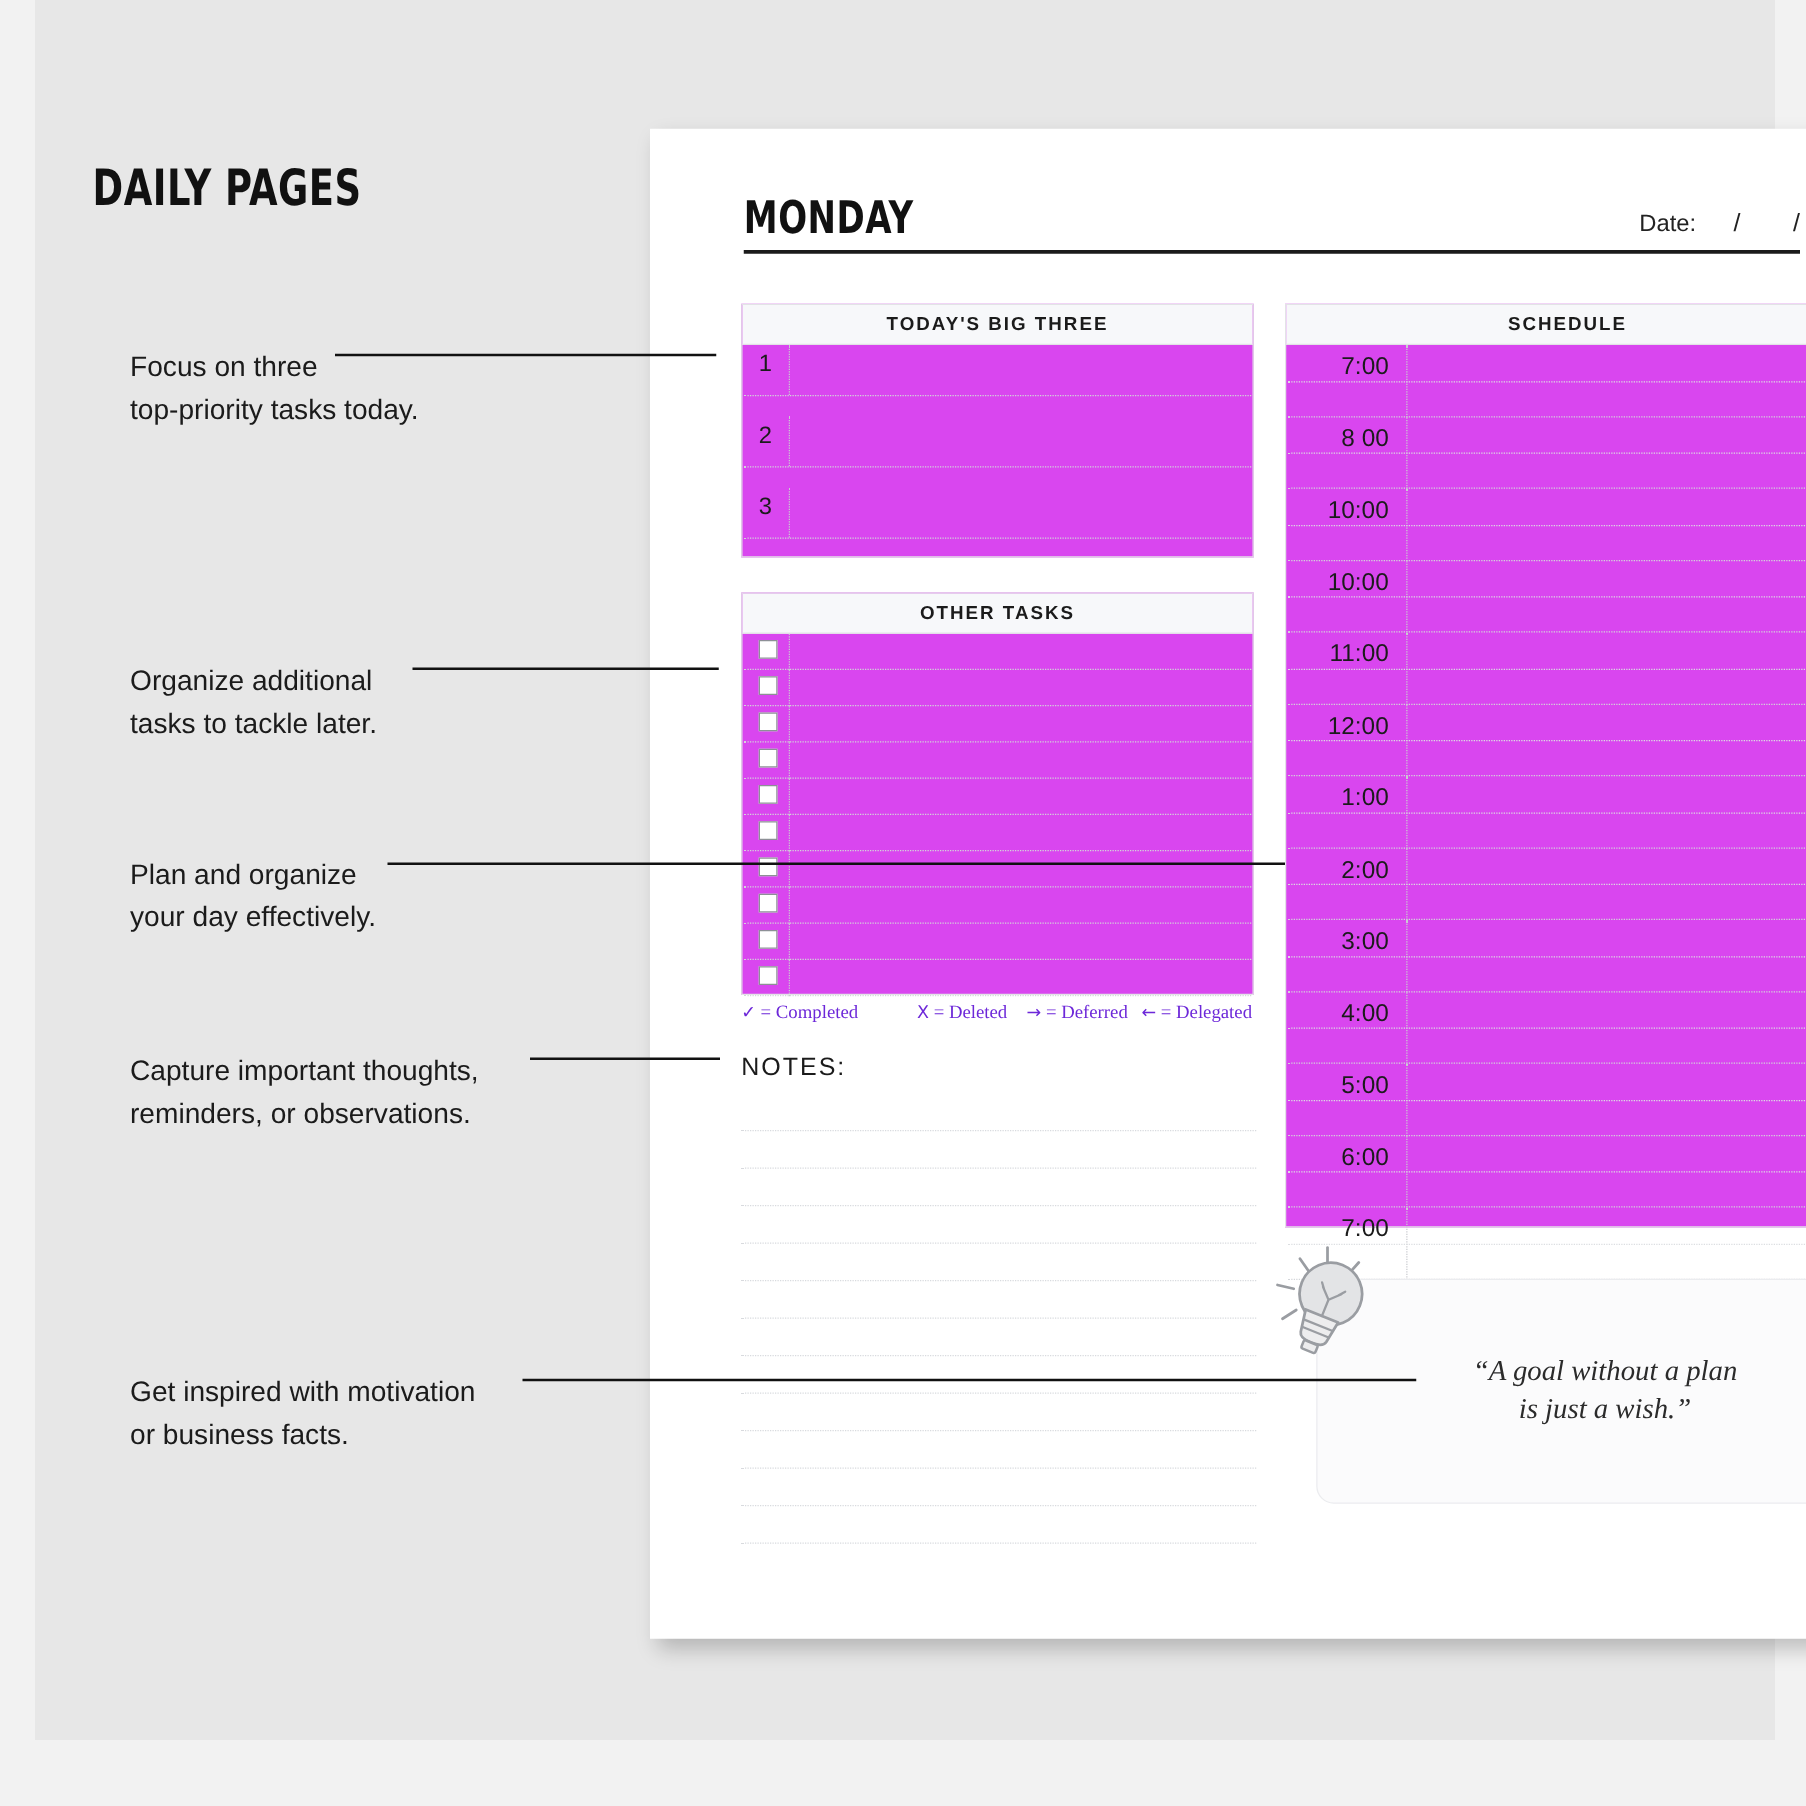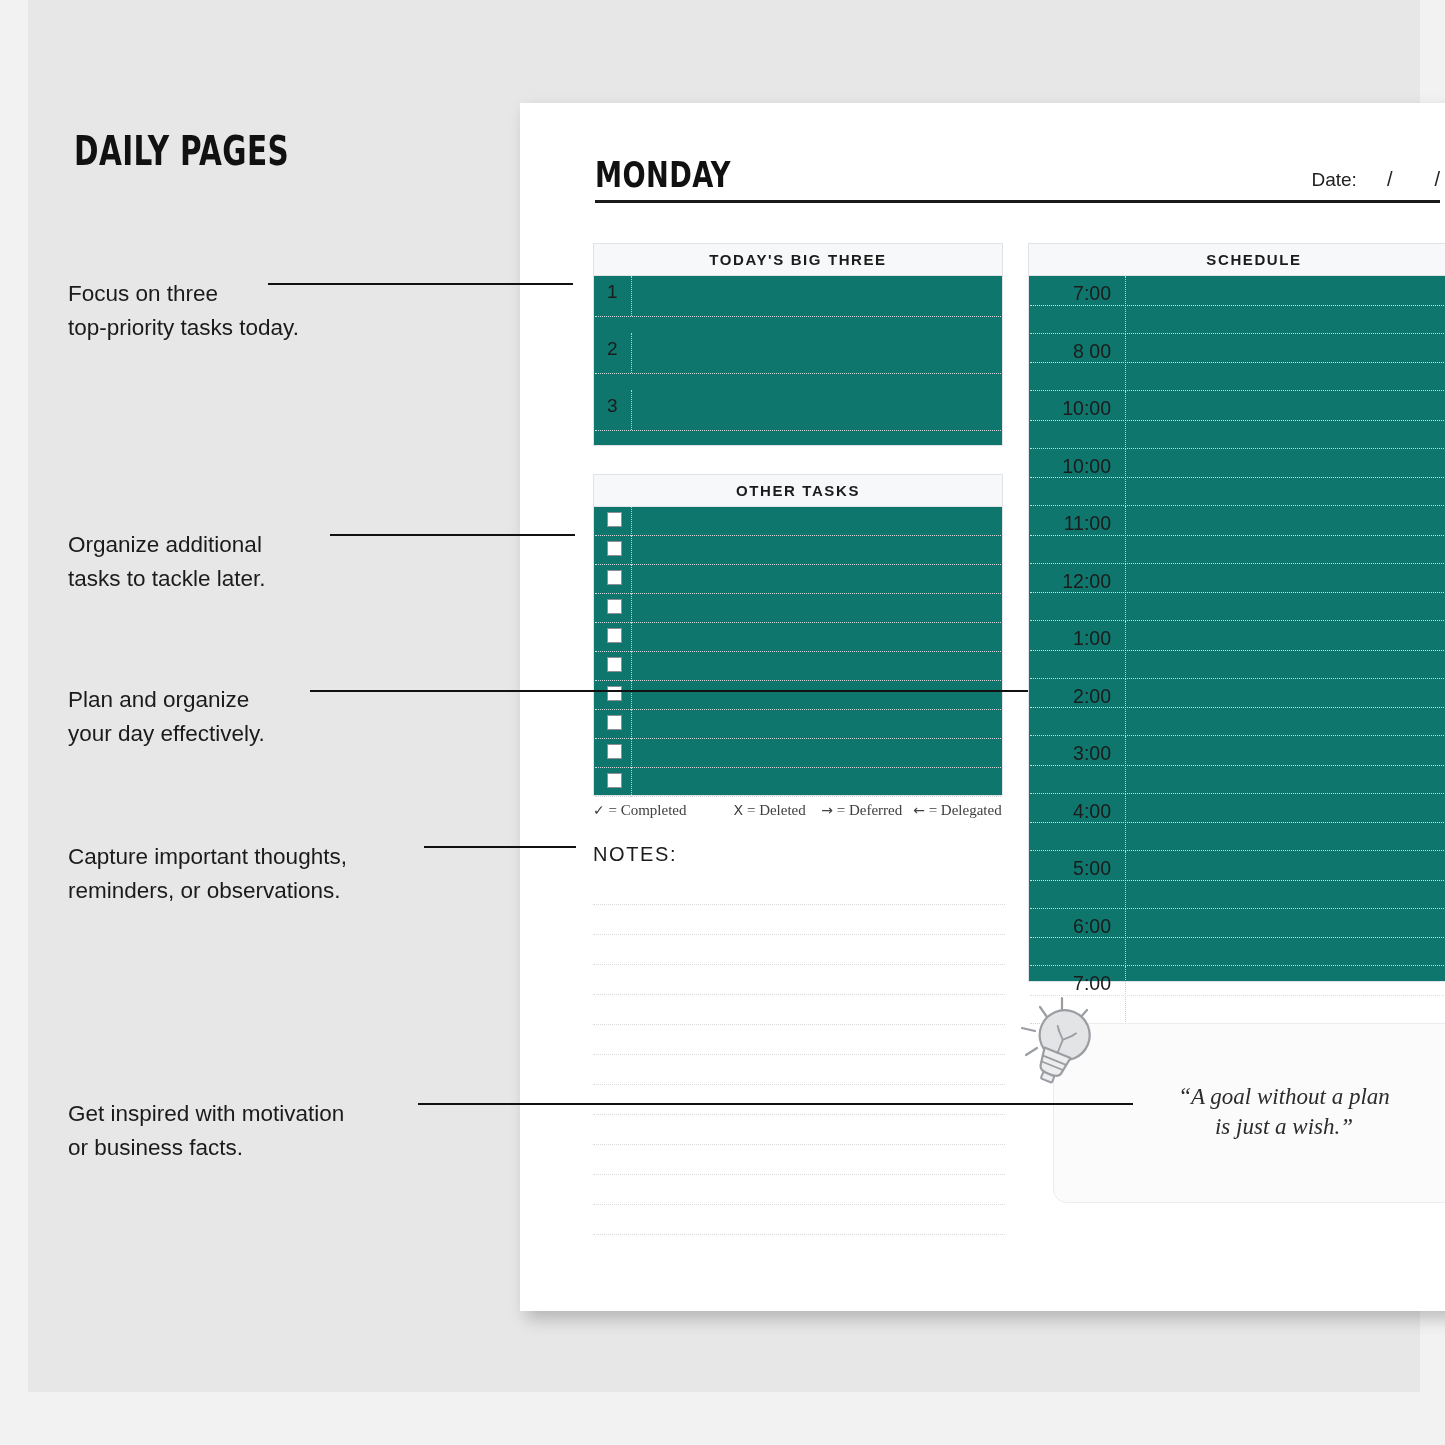--- a/index.html
+++ b/index.html
@@ -53,20 +53,21 @@
     transform-origin: left center;
     white-space: nowrap;
   }
 
   .annotation {
     position: absolute;
     color: #1b1b1b;
     font-size: 22.5px;
     line-height: 34px;
     white-space: nowrap;
+    margin-left: 36px;
   }
   .annotation .line2 { display: block; }
 
   .leader {
     position: absolute;
     height: 0;
     border-top: 2.2px solid #111111;
     z-index: 6;
   }
 
@@ -127,21 +128,21 @@
     bottom: 0;
     width: 100%;
     height: 0;
     border-top: 3px solid #1b1b1b;
   }
 
   
   .panel {
     position: absolute;
     border: 1px solid #e2e3e6;
-    background: #0f766e;
+    background: #d946ef;
     box-sizing: border-box;
   }
   .panel-head {
     height: 31px;
     background: #f7f8fa;
     border-bottom: 1px solid #e2e3e6;
     display: flex;
     align-items: center;
     justify-content: center;
     font-weight: 700;
@@ -231,21 +232,22 @@
 
   
   #legend {
     position: absolute;
     left: 73px;
     top: 699px;
     width: 412px;
     display: flex;
     font-family: "Liberation Serif", serif;
     font-size: 15px;
-    color: #404040;
+    color: #6d28d9;
+    justify-content: flex-end;
   }
   #legend .legend-item { white-space: nowrap; }
   #legend .li-0 { width: 130px; }
   #legend .li-1 { width: 105px; margin-left: 32px; }
   #legend .li-2 { width: 110px; }
   #legend .li-3 { width: 110px; }
   .legend-sym { font-family: "DejaVu Sans", sans-serif; font-size: 14px; }
 
   
   #notes-title {

